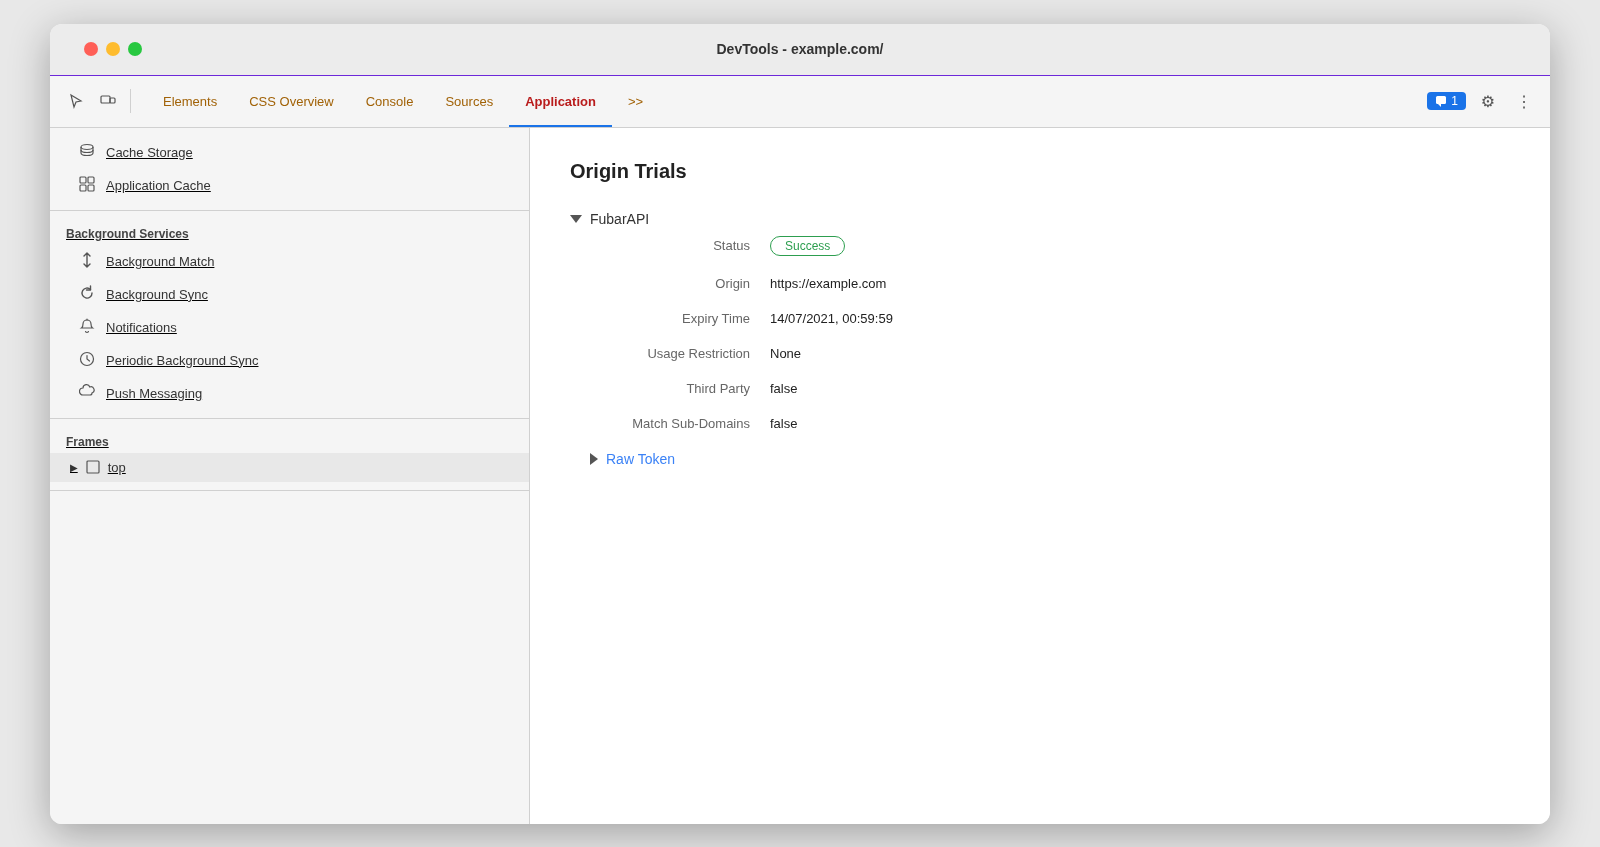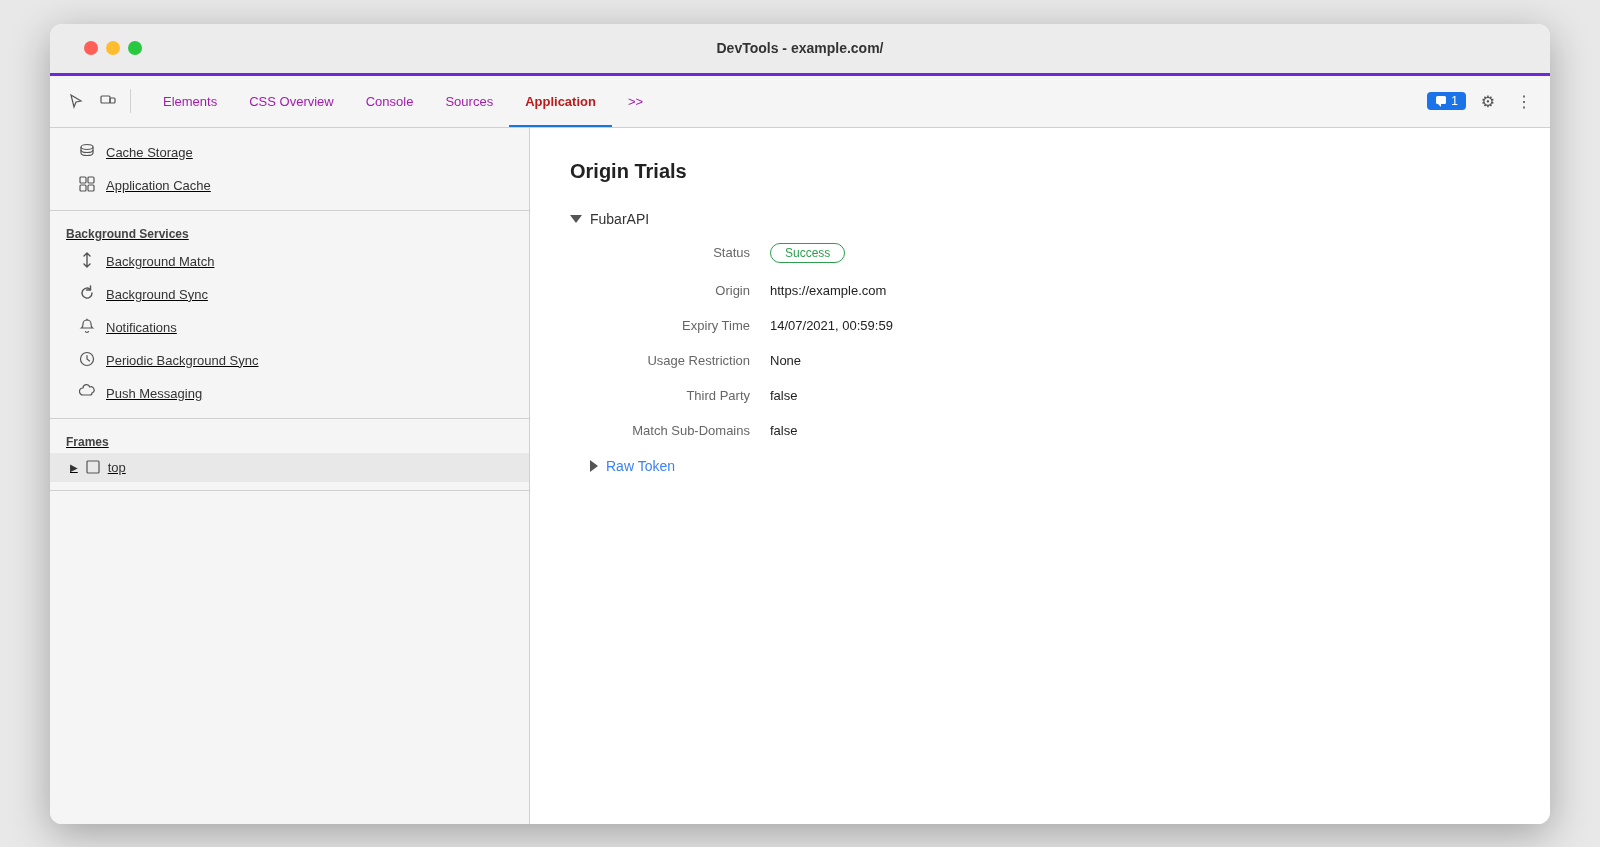--- a/index.html
+++ b/index.html
@@ -21,21 +21,21 @@
       overflow: hidden;
       display: flex;
       flex-direction: column;
     }
     .titlebar {
       background: #ececec;
       height: 52px;
       display: flex;
       align-items: center;
       padding: 0 34px;
-      border-bottom: 3px solid #6d28d9;
+      border-bottom: 1px solid #6d28d9;
       position: relative;
       flex-shrink: 0;
     }
     .traffic-lights {
       display: flex;
       gap: 8px;
       align-items: center;
     }
     .traffic-light {
       width: 14px;
@@ -88,21 +88,21 @@
       height: 100%;
       gap: 0;
       margin-left: 8px;
     }
     .tab {
       padding: 0 16px;
       height: 100%;
       display: flex;
       align-items: center;
       font-size: 13px;
-      color: #a21caf;
+      color: #a16207;
       cursor: pointer;
       position: relative;
       white-space: nowrap;
       border: none;
       background: none;
     }
     .tab.active {
       color: #b91c1c;
       font-weight: 600;
     }
@@ -206,21 +206,21 @@
       color: #222;
       margin-bottom: 28px;
     }
     .api-section {
       margin-bottom: 24px;
     }
     .api-header {
       display: flex;
       align-items: center;
       gap: 8px;
-      margin-bottom: 16px;
+      margin-bottom: 9px;
       font-size: 14px;
       font-weight: 500;
       color: #333;
     }
     .triangle-down {
       width: 0; height: 0;
       border-left: 6px solid transparent;
       border-right: 6px solid transparent;
       border-top: 8px solid #555;
       display: inline-block;

